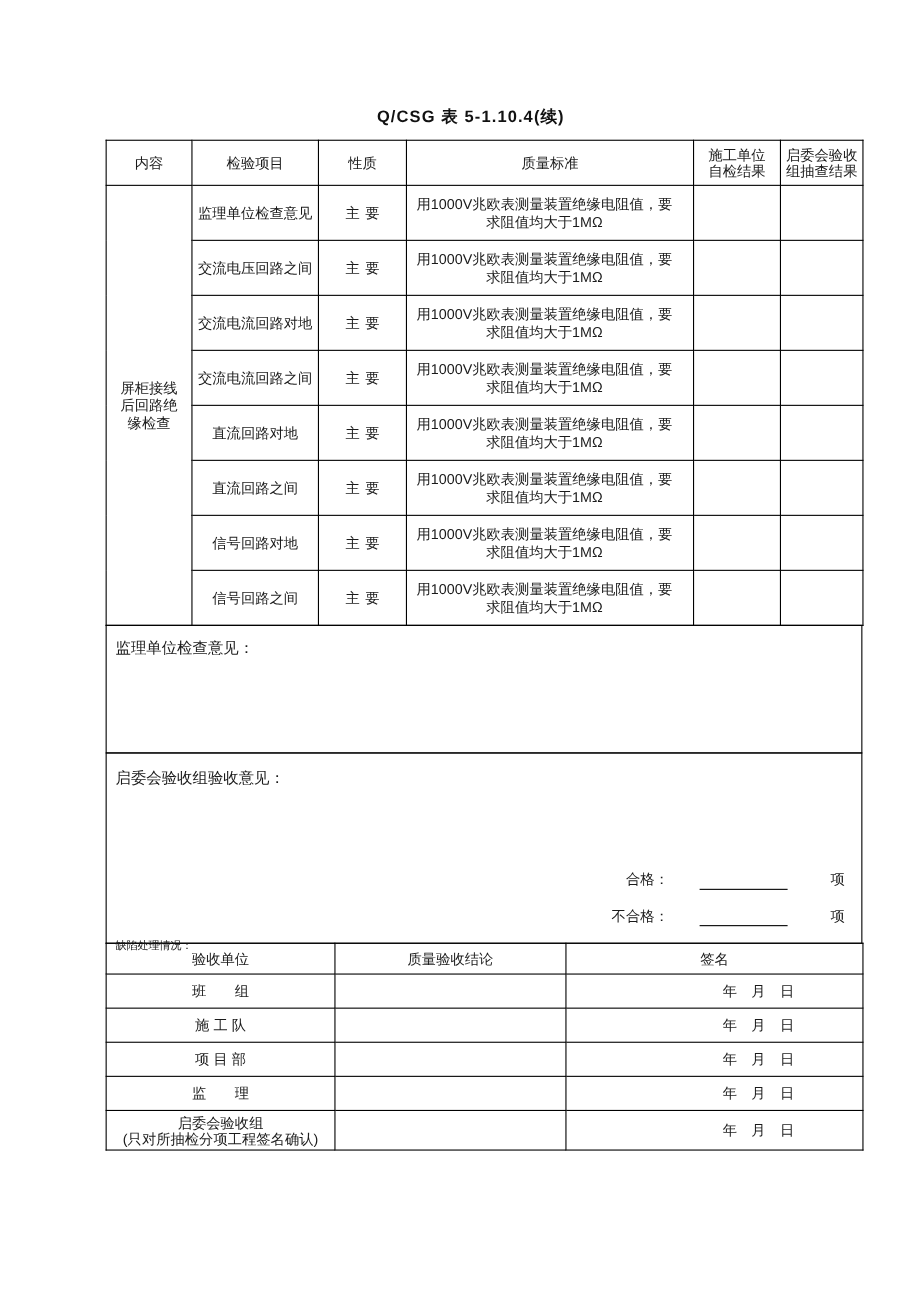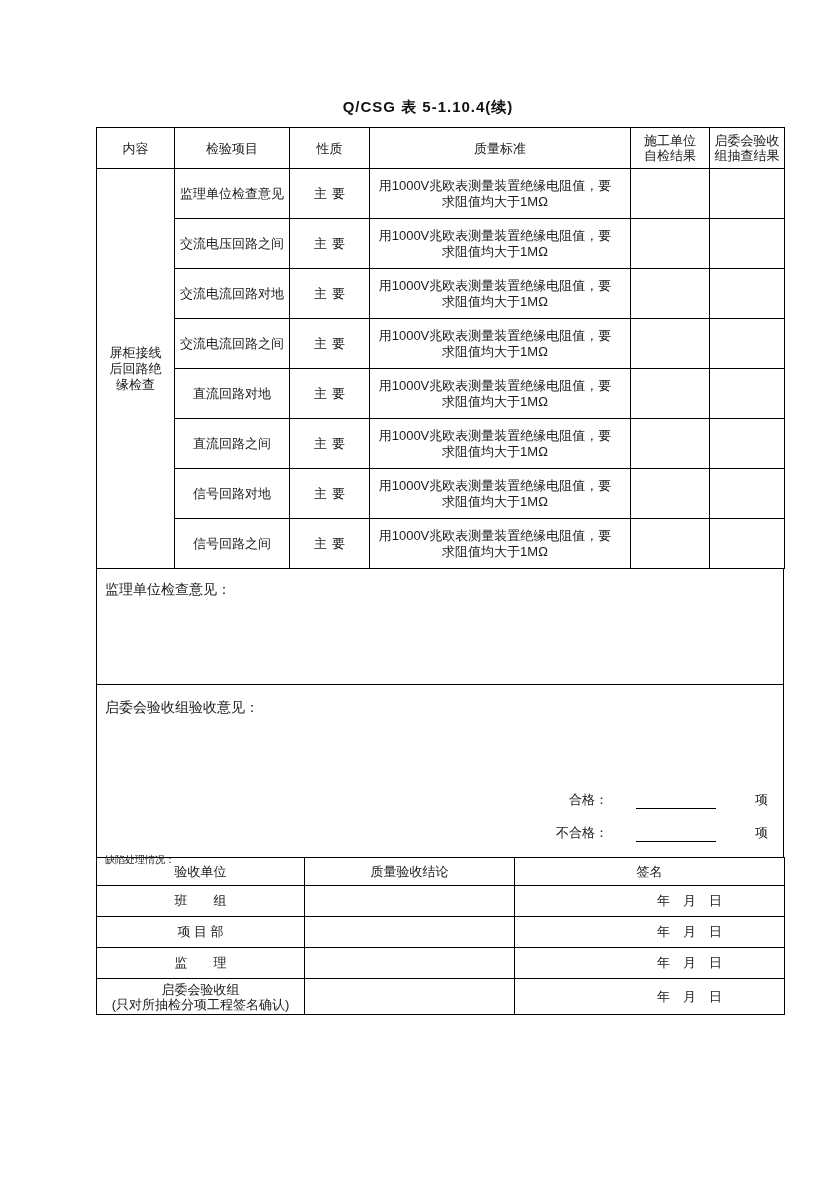--- a/index.html
+++ b/index.html
@@ -176,20 +176,25 @@
         <th>验收单位</th>
         <th>质量验收结论</th>
         <th>签名</th>
       </tr>
       <tr>
         <td class="unit-cell">班　　组</td>
         <td></td>
         <td class="date-cell">年　月　日</td>
       </tr>
       <tr>
+        <td class="unit-cell">施 工 队</td>
+        <td></td>
+        <td class="date-cell">年　月　日</td>
+      </tr>
+      <tr>
         <td class="unit-cell">项 目 部</td>
         <td></td>
         <td class="date-cell">年　月　日</td>
       </tr>
       <tr>
         <td class="unit-cell">监　　理</td>
         <td></td>
         <td class="date-cell">年　月　日</td>
       </tr>
       <tr class="tall">

